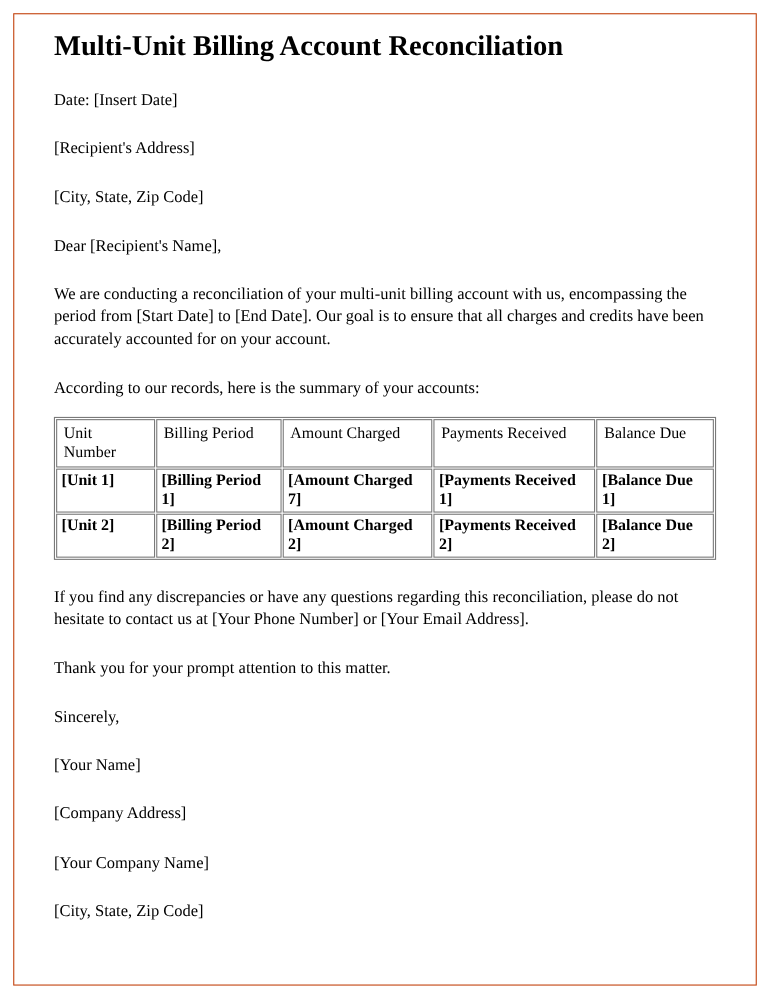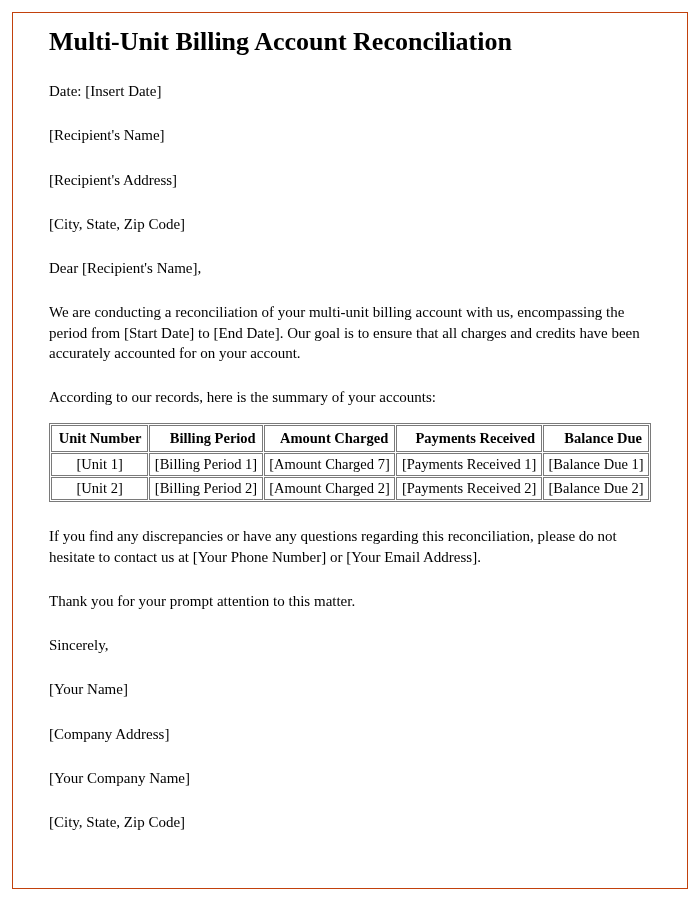--- a/index.html
+++ b/index.html
@@ -33,38 +33,38 @@
       border-collapse: separate;
       border-spacing: 1px;
       width: 100%;
       margin-bottom: 16px;
       border: 1px solid #7a7a7a;
       font-size: 14.5px;
     }
     th, td {
       border: 1px solid #7a7a7a;
       padding: 2px 4px;
-      text-align: center;
+      text-align: left;
       vertical-align: top;
+      font-weight: bold;
     }
     th {
-      font-weight: bold;
-      text-align: right;
+      font-weight: normal;
+      text-align: left;
       padding: 4px 6px;
     }
   </style>
 </head>
 <body>
 
 <div class="page">
 
   <h1>Multi-Unit Billing Account Reconciliation</h1>
 
   <p>Date: [Insert Date]</p>
-  <p>[Recipient's Name]</p>
   <p>[Recipient's Address]</p>
   <p>[City, State, Zip Code]</p>
 
   <p>Dear [Recipient's Name],</p>
 
   <p>We are conducting a reconciliation of your multi-unit billing account with us, encompassing the period from [Start Date] to [End Date]. Our goal is to ensure that all charges and credits have been accurately accounted for on your account.</p>
   <p>According to our records, here is the summary of your accounts:</p>
 
   <table>
     <thead>

